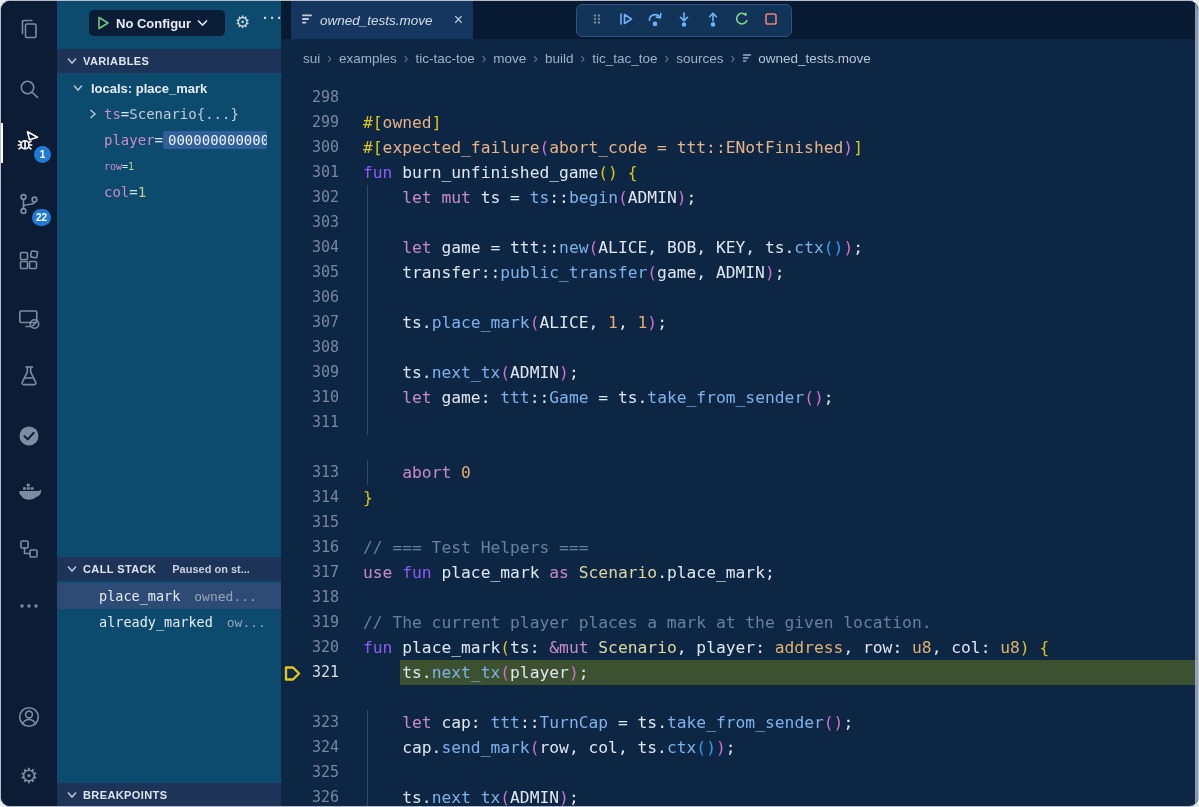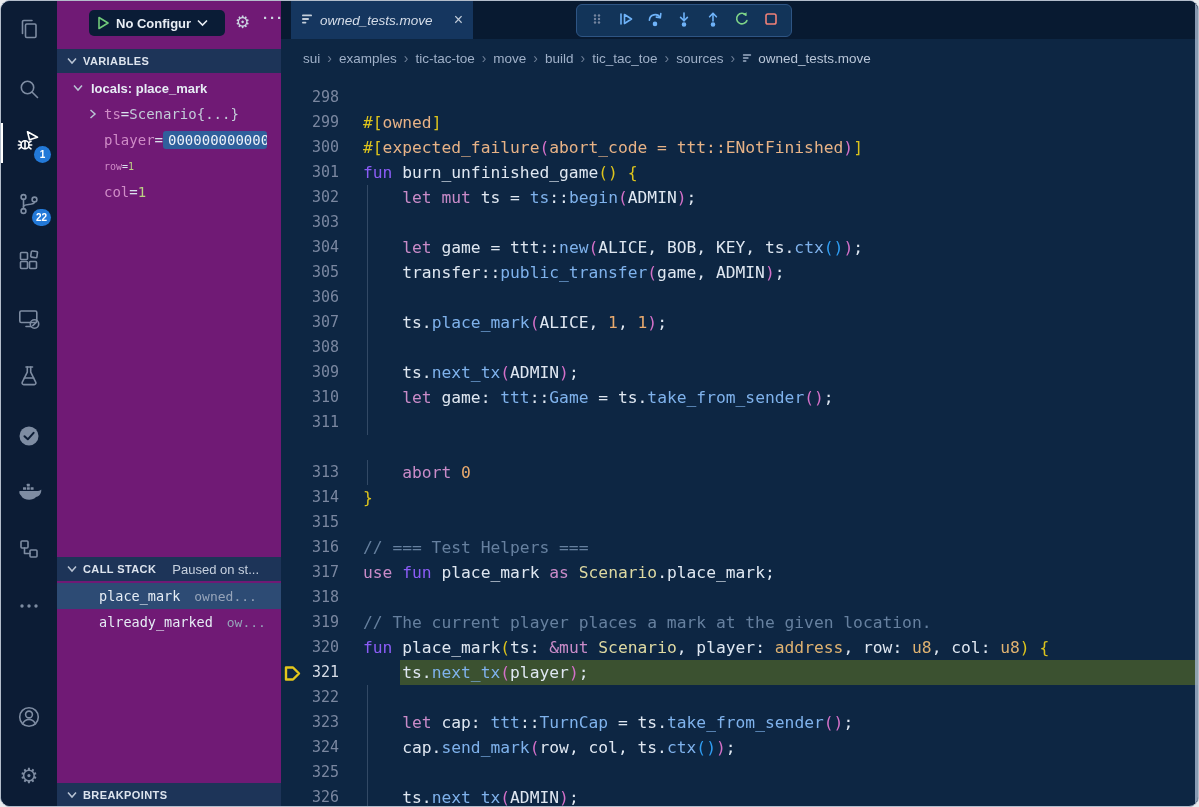--- a/index.html
+++ b/index.html
@@ -10,29 +10,29 @@
     background:#0d2643; font-family:"Liberation Sans", sans-serif;
   }
   
   #activitybar { position:absolute; left:0; top:0; width:56px; height:807px; background:#0c1c35; }
   .ab-item { position:absolute; left:0; width:56px; height:48px; display:flex; align-items:center; justify-content:center; color:#7e8ca2; cursor:pointer; }
   .ab-item.active { color:#ffffff; }
   .ab-item.active::before { content:""; position:absolute; left:0; top:4px; bottom:4px; width:2px; background:#ffffff; }
   .ab-badge { position:absolute; right:6px; bottom:4px; min-width:17px; height:17px; padding:0 4px; border-radius:9px; background:#2379d8; color:#fff; font-size:10px; font-weight:bold; display:flex; align-items:center; justify-content:center; }
   .gear-glyph { font-family:"DejaVu Sans", sans-serif; font-size:21px; line-height:1; }
   
-  #sidebar { position:absolute; left:56px; top:0; width:224px; height:807px; background:#701a75;text-align:center; }
+  #sidebar { position:absolute; left:56px; top:0; width:224px; height:807px; background:#0c4a6e;text-align:center; }
   #sb-toolbar { position:absolute; left:0; top:0; width:224px; height:44px; }
   #config-pill { position:absolute; left:32px; top:9px; width:136px; height:26px; background:#0a1c36; border-radius:5px; display:flex; align-items:center; padding:0 8px; gap:6px; cursor:pointer; }
   #config-label { color:#e8edf4; font-size:13px; font-weight:bold; white-space:nowrap; overflow:hidden; }
   #sb-gear { position:absolute; left:178px; top:11px; color:#ccd5e2; font-family:"DejaVu Sans", sans-serif; font-size:17px; cursor:pointer; }
   #sb-dots { position:absolute; left:206px; top:8px; color:#ccd5e2; font-size:15px; font-weight:bold; letter-spacing:2px; cursor:pointer; }
   .sb-header { position:absolute; left:0; width:224px; height:24px; background:#1d3458; display:flex; align-items:center; gap:6px; padding-left:10px; cursor:pointer; }
   .sb-header .hdr-label { color:#dde4ee; font-size:11px; font-weight:bold; letter-spacing:0.4px; }
-  .sb-header .hdr-status { color:#c7d1df; font-size:13px; font-weight:normal; margin-left:10px; white-space:nowrap; }
+  .sb-header .hdr-status { color:#c7d1df; font-size:11px; font-weight:bold; margin-left:10px; white-space:nowrap; }
   .chev { color:#b9c4d4; display:inline-flex; }
   .tree-row { position:absolute; left:0; width:224px; height:26px; display:flex; align-items:center; cursor:pointer; font-size:13px; }
   .mono { font-family:"DejaVu Sans Mono", monospace; }
   .scope-label { color:#e6ecf4; font-weight:bold; font-size:13px; }
   .vname { color:#cf8cc7; }
   .vop { color:#d9e1ec; }
   .vval-obj { color:#c3cdd9; }
   .vval-num { color:#bcd284; }
   .vval-pill { background:#30609c; color:#eef3f9; border-radius:3px; padding:1px 5px; max-width:104px; overflow:hidden; white-space:nowrap; }
   .cs-row { position:absolute; left:0; width:224px; height:26px; display:flex; align-items:center; padding-left:42px; gap:14px; cursor:pointer; }
@@ -374,21 +374,20 @@
         <div class="row" style="top: 408px;"><span class="ln">314</span><span class="txt"><span class="tk-bkg">}</span></span></div>
         <div class="row" style="top: 433px;"><span class="ln">315</span><span class="txt"></span></div>
         <div class="row" style="top: 458px;"><span class="ln">316</span><span class="txt"><span class="tk-cmt">// === Test Helpers ===</span></span></div>
         <div class="row" style="top: 483px;"><span class="ln">317</span><span class="txt"><span class="tk-kwp">use</span><span class="tk-pln"> </span><span class="tk-kwb">fun</span><span class="tk-pln"> place_mark </span><span class="tk-kwp">as</span><span class="tk-pln"> </span><span class="tk-typ">Scenario</span><span class="tk-pln">.place_mark;</span></span></div>
         <div class="row" style="top: 508px;"><span class="ln">318</span><span class="txt"></span></div>
         <div class="row" style="top: 533px;"><span class="ln">319</span><span class="txt"><span class="tk-cmt">// The current player places a mark at the given location.</span></span></div>
         <div class="row" style="top: 558px;"><span class="ln">320</span><span class="txt"><span class="tk-kwb">fun</span><span class="tk-pln"> place_mark</span><span class="tk-bkg">(</span><span class="tk-pln">ts: </span><span class="tk-kwp">&amp;mut</span><span class="tk-pln"> </span><span class="tk-typ">Scenario</span><span class="tk-pln">, player: </span><span class="tk-prm">address</span><span class="tk-pln">, row: </span><span class="tk-prm">u8</span><span class="tk-pln">, col: </span><span class="tk-prm">u8</span><span class="tk-bkg">)</span><span class="tk-pln"> </span><span class="tk-bkg">{</span></span></div>
         <div class="row cur" style="top: 583px;"><span class="ln">321</span><span class="dbg-arrow"><svg width="17" height="17" viewBox="0 0 17 17">
               <path d="M2 2.5 h7 l6 6 -6 6 h-7 Z" fill="none" stroke="#e3c61b" stroke-width="2.4" stroke-linejoin="round"></path>
             </svg></span><span class="txt"><span class="tk-pln">    ts.</span><span class="tk-fnc">next_tx</span><span class="tk-bko">(</span><span class="tk-pln">player</span><span class="tk-bko">)</span><span class="tk-pln">;</span></span></div>
-        <div class="row" style="top: 608px;"><span class="ln">322</span><span class="guide"></span><span class="txt"></span></div>
         <div class="row" style="top: 633px;"><span class="ln">323</span><span class="guide"></span><span class="txt"><span class="tk-pln">    </span><span class="tk-kwp">let</span><span class="tk-pln"> cap: </span><span class="tk-fnc">ttt</span><span class="tk-pln">::</span><span class="tk-fnc">TurnCap</span><span class="tk-pln"> = ts.</span><span class="tk-fnc">take_from_sender</span><span class="tk-bko">(</span><span class="tk-bko">)</span><span class="tk-pln">;</span></span></div>
         <div class="row" style="top: 658px;"><span class="ln">324</span><span class="guide"></span><span class="txt"><span class="tk-pln">    cap.</span><span class="tk-fnc">send_mark</span><span class="tk-bko">(</span><span class="tk-pln">row, col, ts.</span><span class="tk-fnc">ctx</span><span class="tk-bkb">(</span><span class="tk-bkb">)</span><span class="tk-bko">)</span><span class="tk-pln">;</span></span></div>
         <div class="row" style="top: 683px;"><span class="ln">325</span><span class="guide"></span><span class="txt"></span></div>
         <div class="row" style="top: 708px;"><span class="ln">326</span><span class="guide"></span><span class="txt"><span class="tk-pln">    ts.</span><span class="tk-fnc">next_tx</span><span class="tk-bko">(</span><span class="tk-pln">ADMIN</span><span class="tk-bko">)</span><span class="tk-pln">;</span></span></div>
       </div>
   </div>
 
   <div id="win-edge"></div>
 </div>
 

